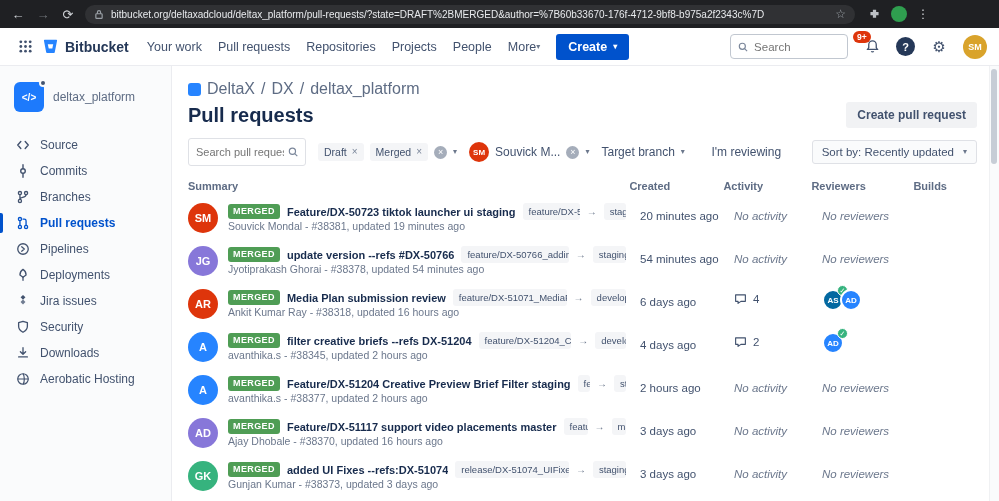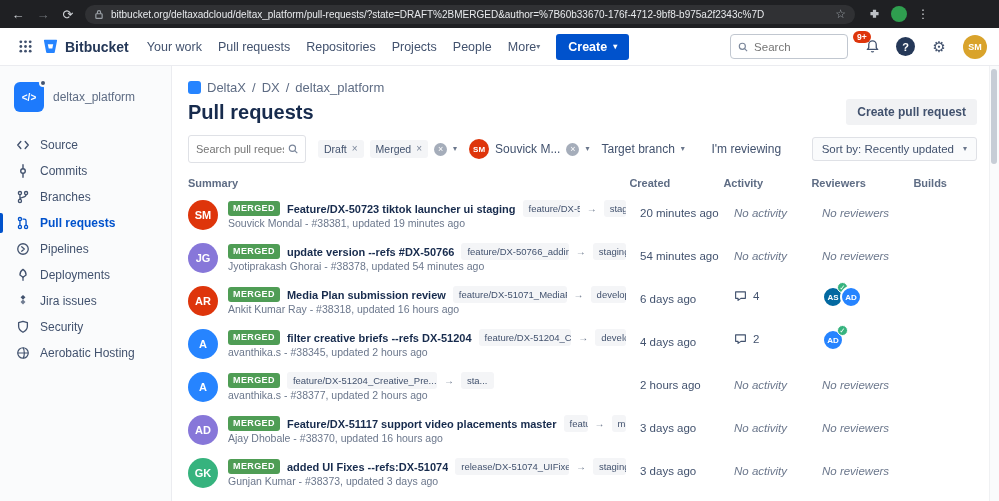--- a/index.html
+++ b/index.html
@@ -42,21 +42,21 @@
   .repo-dot{position:absolute;top:-3px;right:-3px;width:8px;height:8px;background:#44546F;border-radius:50%;border:2px solid #FAFBFC}
   .repo-name{font-size:12px;color:#5E6C84;white-space:nowrap;overflow:hidden}
   .menu{margin-top:20px}
   .menu-item{position:relative;display:flex;align-items:center;gap:10px;height:26px;padding:0 16px;color:#42526E;font-size:12px;cursor:pointer}
   .menu-item svg{flex:none}
   .menu-item.active{color:#0052CC;font-weight:600}
   .menu-item.active::before{content:"";position:absolute;left:0;top:3px;bottom:3px;width:3px;background:#0052CC;border-radius:0 2px 2px 0}
 
   
   .content{position:absolute;top:66px;left:172px;right:0;bottom:0;background:#fff;padding:14px 22px 0 16px;overflow:hidden}
-  .breadcrumb{display:flex;align-items:center;gap:6px;font-size:13px;color:#5E6C84}
+  .breadcrumb{display:flex;align-items:center;gap:6px;font-size:16px;color:#5E6C84}
   .crumb{cursor:pointer}
   .crumb-sep{color:#5E6C84}
   .crumb-icon{width:13px;height:13px;border-radius:3px;background:#2684FF;flex:none}
   .title-row{display:flex;align-items:center;justify-content:space-between;margin-top:4px}
   .page-title{font-size:20px;font-weight:600;color:#172B4D}
   .create-pr-btn{background:#F1F2F4;color:#42526E;font-size:12px;font-weight:600;padding:6px 11px;border-radius:3px;border:none;cursor:pointer}
 
   .filter-row{display:flex;align-items:center;gap:12px;margin-top:10px;height:28px}
   .pr-search{width:118px;height:28px;border:1.5px solid #DFE1E6;border-radius:3px;display:flex;align-items:center;gap:4px;padding:0 7px}
   .pr-search input{border:none;outline:none;background:transparent;width:100%;font-size:11px;color:#42526E;font-family:"Liberation Sans",sans-serif}
@@ -244,20 +244,26 @@
           </svg>
         <span>Jira issues</span>
       </div>
       <div class="menu-item">
         <svg width="14" height="14" viewBox="0 0 16 16" fill="none" stroke="currentColor" stroke-width="1.5" stroke-linejoin="round">
             <path d="M8 1.5 13 3v4.2c0 3.3-2.2 5.5-5 6.8-2.8-1.3-5-3.5-5-6.8V3z"></path>
           </svg>
         <span>Security</span>
       </div>
       <div class="menu-item">
+        <svg width="14" height="14" viewBox="0 0 16 16" fill="none" stroke="currentColor" stroke-width="1.5" stroke-linecap="round" stroke-linejoin="round">
+            <path d="M8 2v7M5 6.5 8 9.5l3-3M3 12.5h10"></path>
+          </svg>
+        <span>Downloads</span>
+      </div>
+      <div class="menu-item">
         <svg width="14" height="14" viewBox="0 0 16 16" fill="none" stroke="currentColor" stroke-width="1.4">
             <circle cx="8" cy="8" r="6"></circle>
             <path d="M2 8h12M8 2c2 2 2 10 0 12"></path>
           </svg>
         <span>Aerobatic Hosting</span>
       </div>
     </div>
   </div>
 
   <div class="content">
@@ -431,20 +437,21 @@
       </div>
       <div class="col-builds"></div>
     </div>
 
     <div class="pr-row">
       <div class="col-summary">
         <div class="row-avatar" style="background: rgb(38, 132, 255);">A</div>
         <div class="pr-main">
           <div class="line1">
             <span class="lozenge">MERGED</span>
+            <span class="pr-title">Feature/DX-51204 Creative Preview Brief Filter staging</span>
             <span class="branch-chip">feature/DX-51204_Creative_Pre...</span>
             <span class="arrow">→</span>
             <span class="branch-chip">sta...</span>
           </div>
           <div class="pr-meta">avanthika.s - #38377, updated 2 hours ago</div>
         </div>
       </div>
       <div class="col-created cellpad"><span class="created-text">2 hours ago</span></div>
       <div class="col-activity cellpad"><span class="muted">No activity</span></div>
       <div class="col-reviewers cellpad"><span class="muted">No reviewers</span></div>

